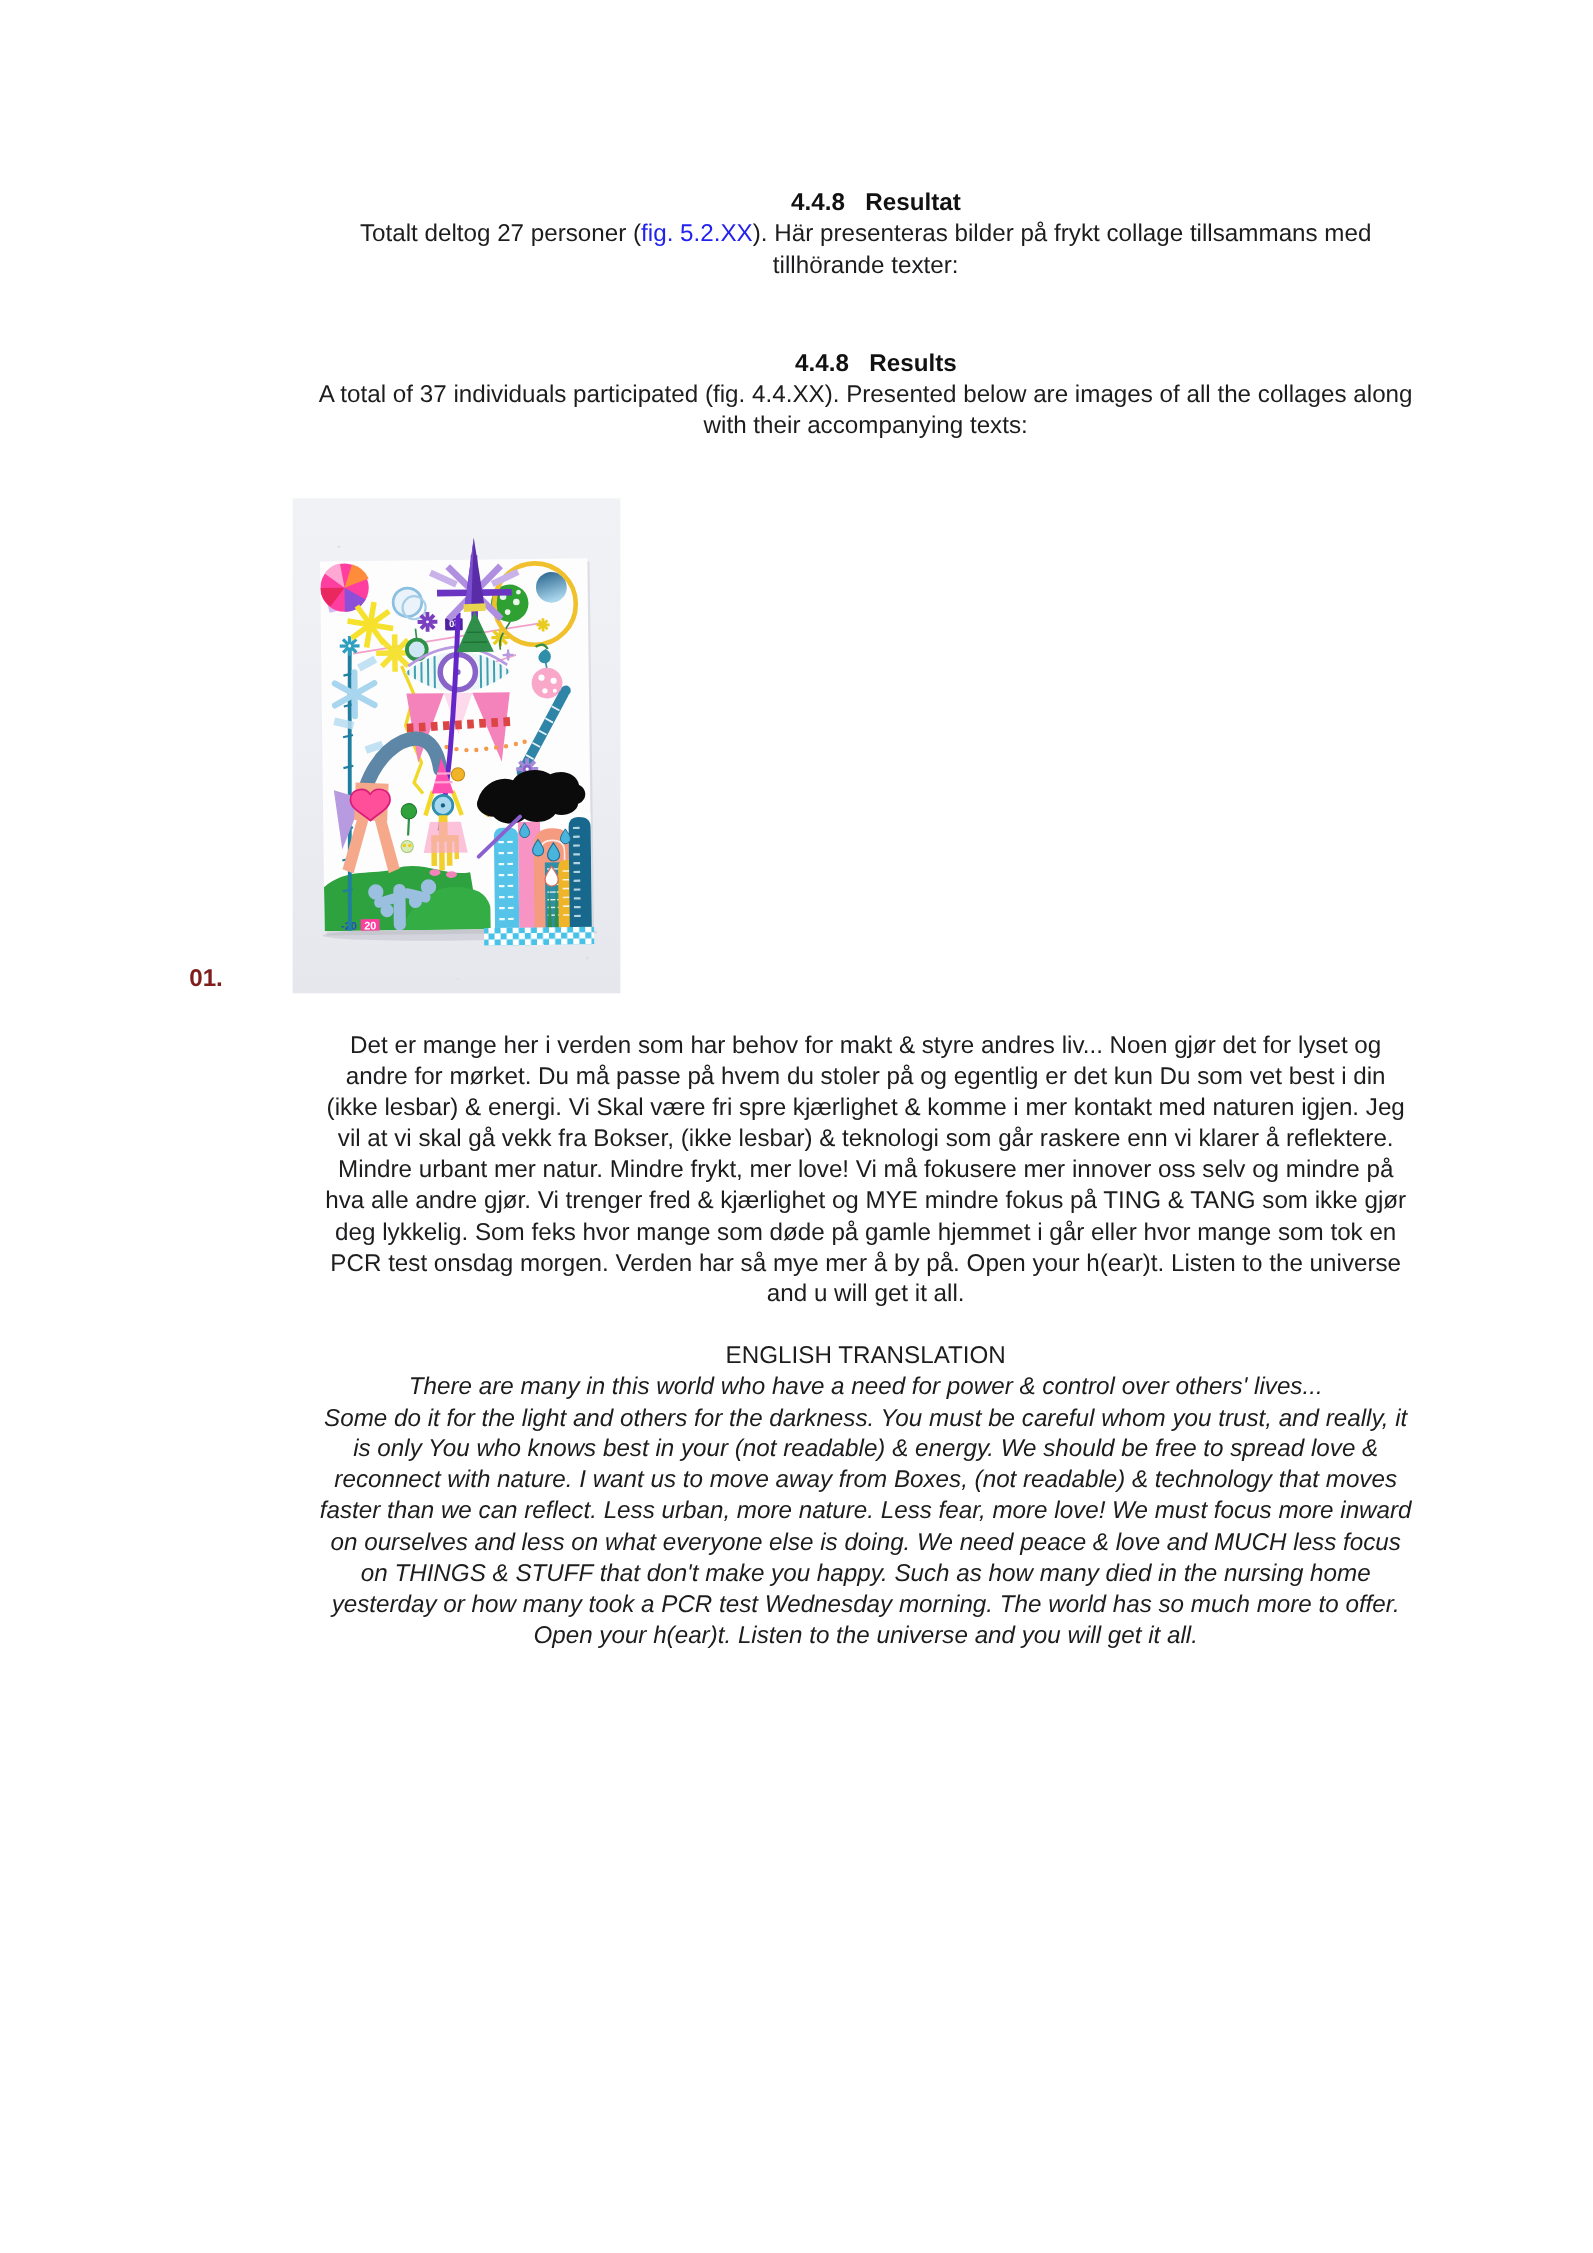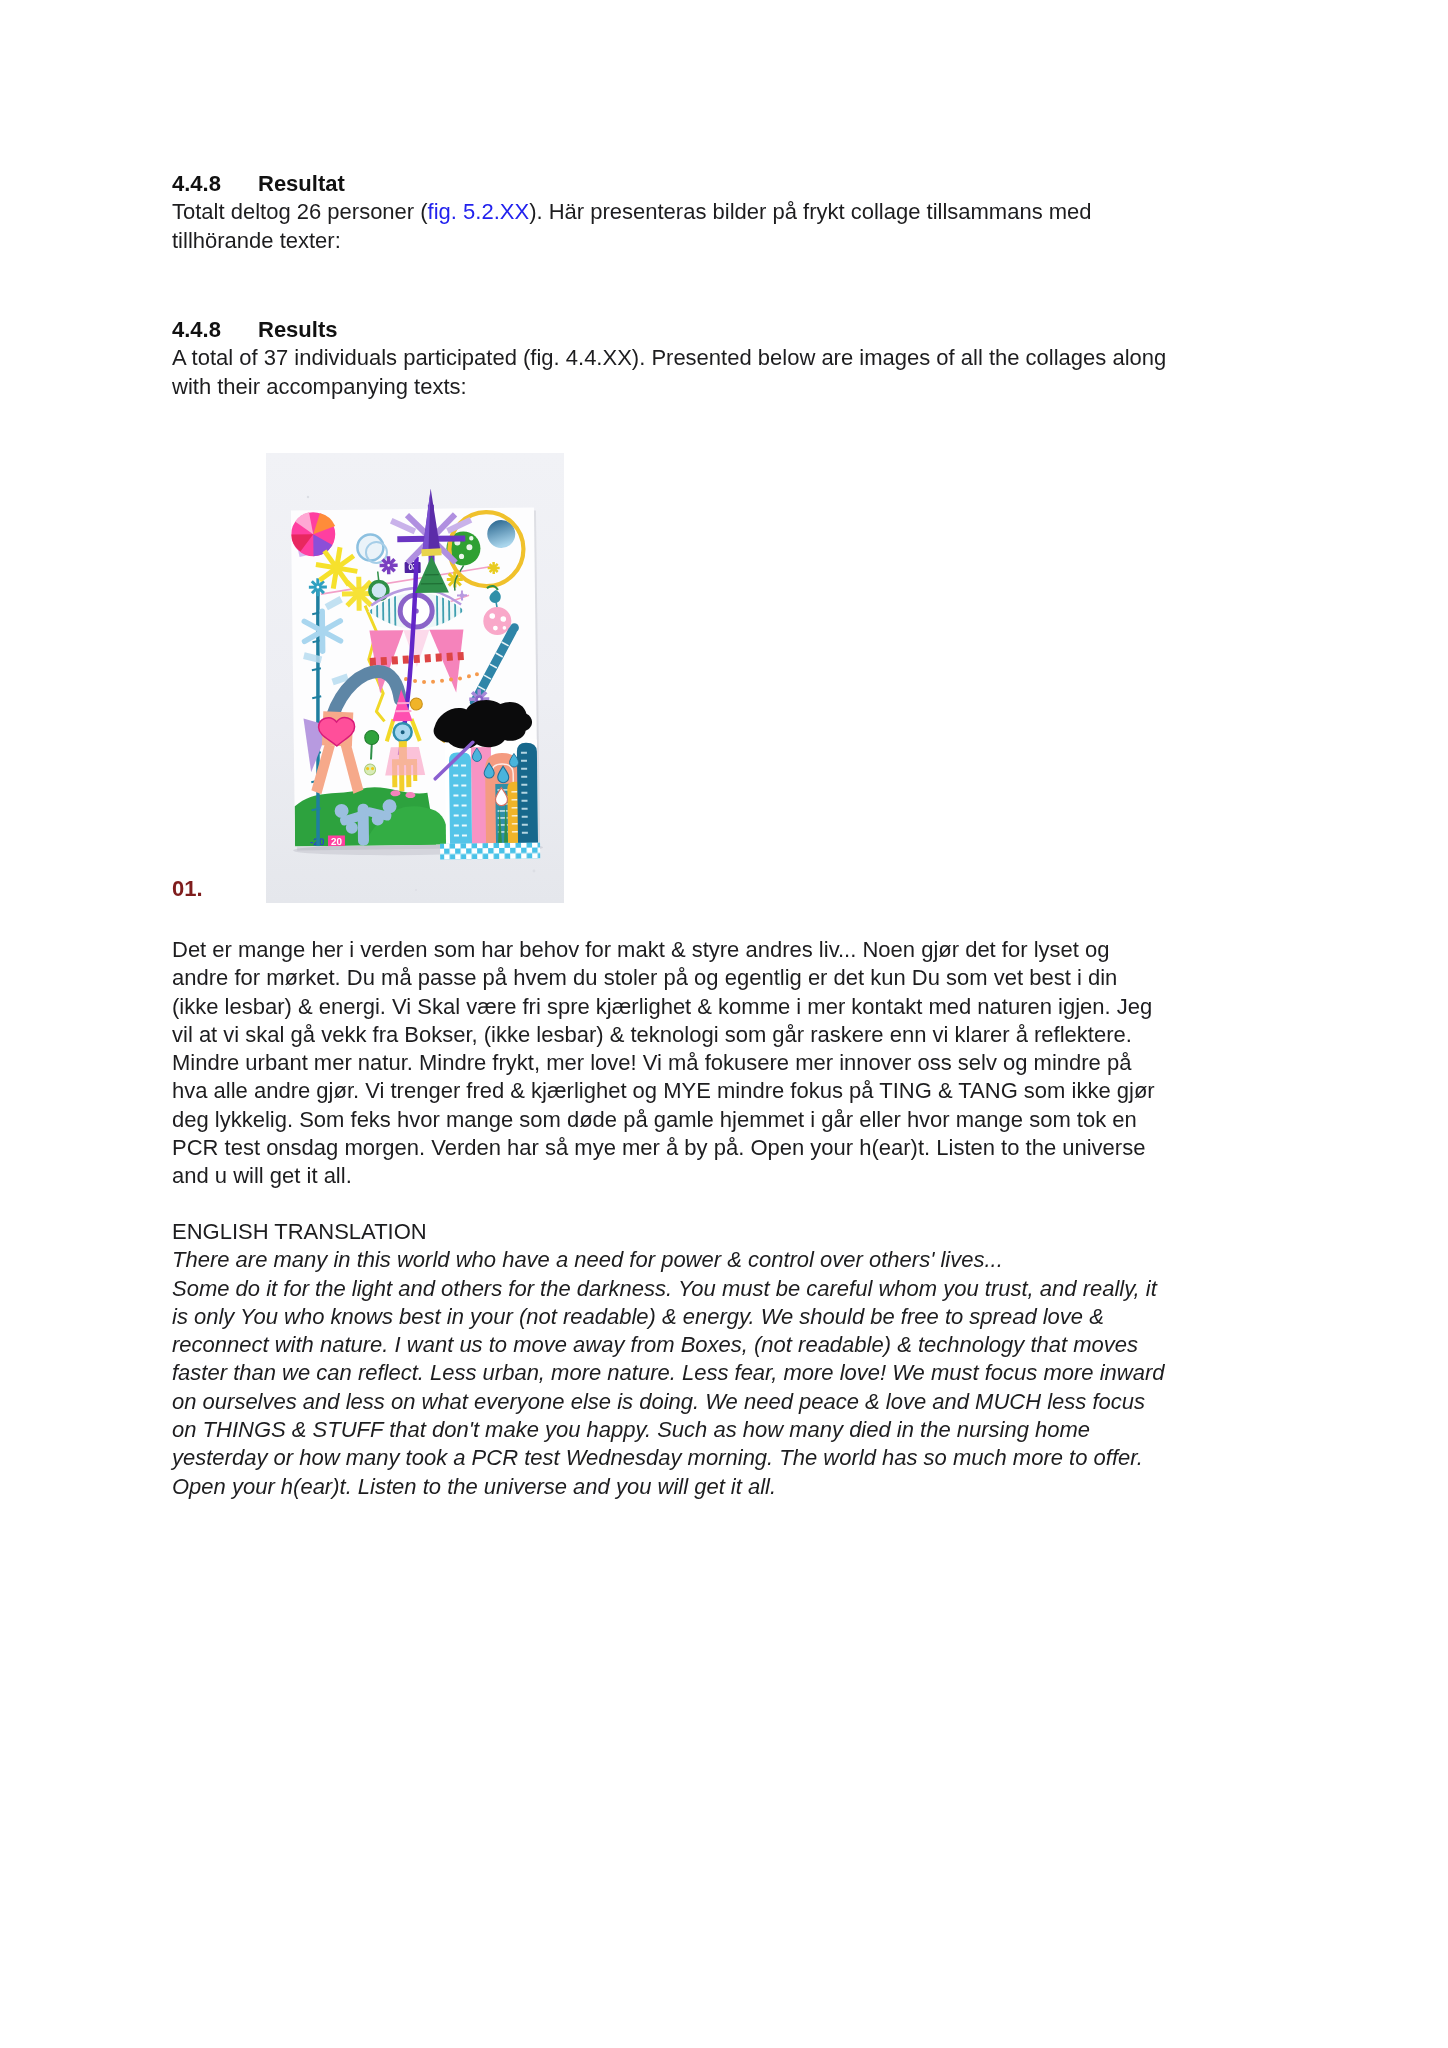--- a/index.html
+++ b/index.html
@@ -3,20 +3,21 @@
 <meta charset="utf-8">
 <style>
   html,body{margin:0;padding:0;background:#ffffff;}
   .page{
     position:relative;
     width:1448px;height:1612px;
     background:#ffffff;
     font-family:"Liberation Sans","DejaVu Sans",sans-serif;
     color:#1d1d1f;
     overflow:hidden;
+    text-align:center;
   }
   .tblock{position:absolute;left:172px;width:1230px;font-size:22px;line-height:28.3px;}
   .heading{font-weight:bold;color:#111;}
   .heading .secnum{display:inline-block;width:86px;}
   .para{margin:0;}
   .prelines{white-space:pre-line;}
   .figref-link{cursor:pointer;text-decoration:none;}
   .fig-label{position:absolute;left:172px;top:876px;font-size:22px;font-weight:bold;color:#7f1d1d;
              font-family:"Liberation Sans","DejaVu Sans",sans-serif;}
   .trans-head{margin:0;}
@@ -30,21 +31,21 @@
 </style>
 </head>
 <body>
 
 <div class="page">
 
   <div class="tblock" style="top:170px;">
     <div class="heading">
       <span class="secnum">4.4.8</span><span>Resultat</span>
     </div>
-    <p class="para"><span>Totalt deltog 26 personer (</span><span class="figref-link" id="figref" style="color: rgb(34, 34, 238);">fig. 5.2.XX</span><span>). Här presenteras bilder på frykt collage tillsammans med</span></p>
+    <p class="para"><span>Totalt deltog 27 personer (</span><span class="figref-link" id="figref" style="color: rgb(34, 34, 238);">fig. 5.2.XX</span><span>). Här presenteras bilder på frykt collage tillsammans med</span></p>
     <p class="para">tillhörande texter:</p>
   </div>
 
   <div class="tblock" style="top:316px;">
     <div class="heading">
       <span class="secnum">4.4.8</span><span>Results</span>
     </div>
     <p class="para prelines">A total of 37 individuals participated (fig. 4.4.XX). Presented below are images of all the collages along
 with their accompanying texts:</p>
   </div>

